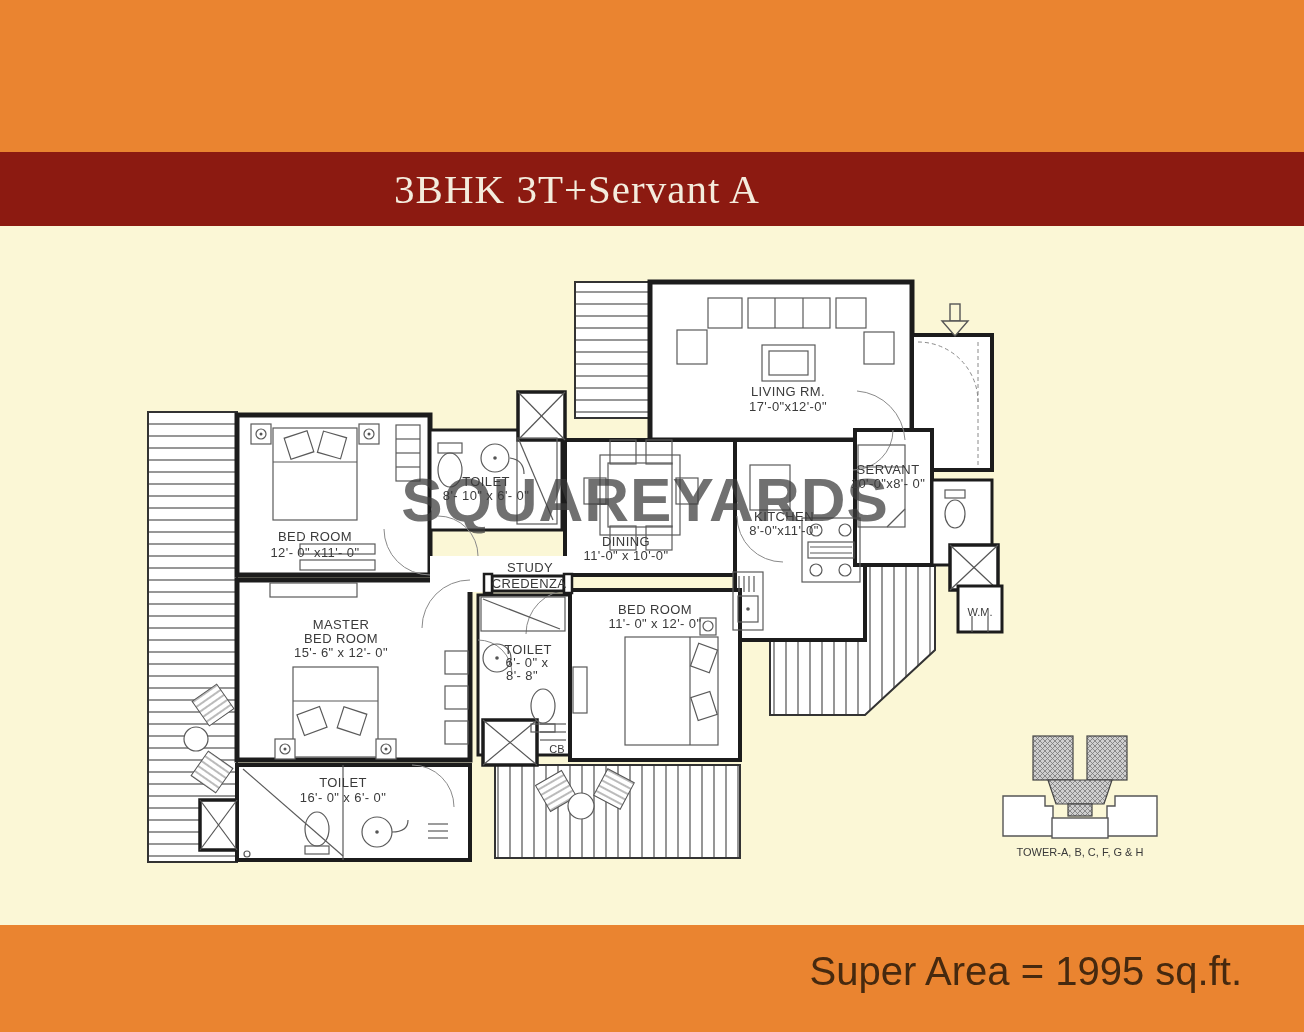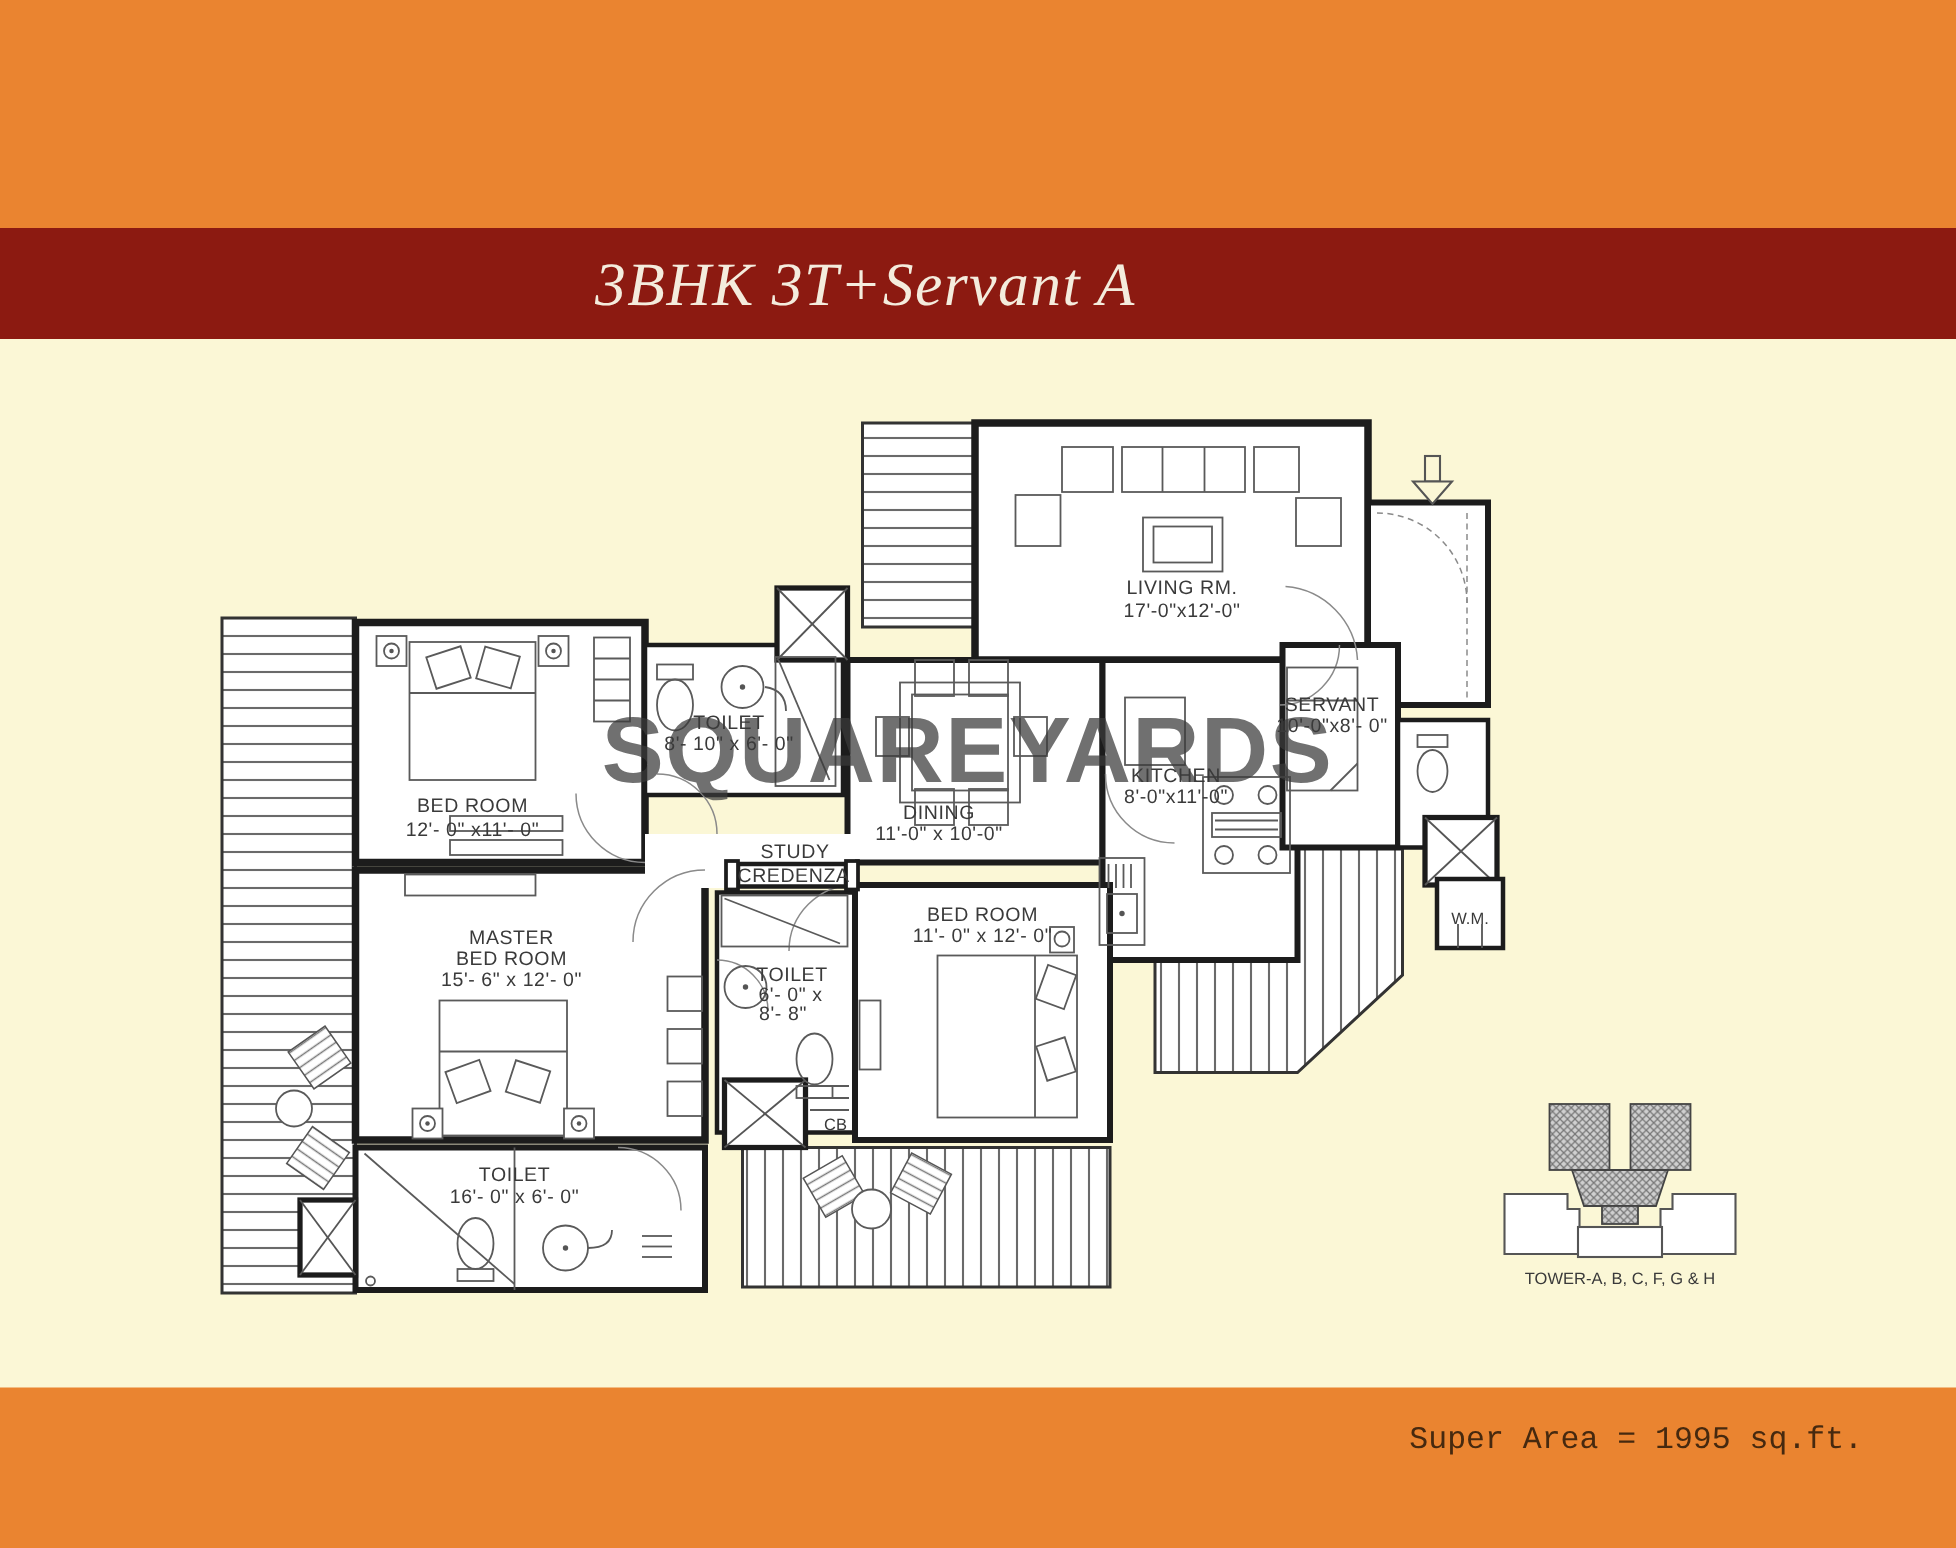--- a/index.html
+++ b/index.html
@@ -1,22 +1,22 @@
 <!DOCTYPE html>
 <html><head>
 <meta charset="utf-8">
 <style>
   html,body{margin:0;padding:0;}
   body{width:1304px;height:1032px;position:relative;font-family:"Liberation Sans",sans-serif;background:#fbf7d6;overflow:hidden;}
   .band-top{position:absolute;left:0;top:0;width:1304px;height:152px;background:#ea8430;}
   .band-title{position:absolute;left:0;top:152px;width:1304px;height:74px;background:#8c1a11;display:flex;align-items:center;justify-content:center;}
-  .band-title .t{font-family:"Liberation Serif",serif;font-size:41px;color:#f4ecdd;letter-spacing:1px;transform:translateX(-75px);font-style:italic;}
+  .band-title .t{font-family:"Liberation Serif",serif;font-size:41px;color:#f4ecdd;letter-spacing:1px;transform:translateX(-75px);}
   .main{position:absolute;left:0;top:226px;width:1304px;height:699px;background:#fbf7d6;}
   .band-bottom{position:absolute;left:0;top:925px;width:1304px;height:107px;background:#ea8430;}
-  .band-bottom .t{position:absolute;right:62px;top:24px;font-family:Liberation Mono, monospace;font-size:21px;color:#46290f;}
+  .band-bottom .t{position:absolute;right:62px;top:24px;font-family:Liberation Sans, sans-serif;font-size:40px;color:#46290f;}
   svg text{font-family:"Liberation Sans",sans-serif;fill:#3a3a3a;}
   .rm{font-size:13px;letter-spacing:.4px;}
   .sm{font-size:11px;}
   .wall{fill:#ffffff;stroke:#1c1c1c;}
   .fix{fill:none;stroke:#5a5a5a;stroke-width:1.2;}
   .fixw{fill:#ffffff;stroke:#5a5a5a;stroke-width:1.2;}
   .arc{fill:none;stroke:#8a8a8a;stroke-width:1;}
   .dash{fill:none;stroke:#8a8a8a;stroke-width:1;stroke-dasharray:4 3;}
 </style>
 </head>

